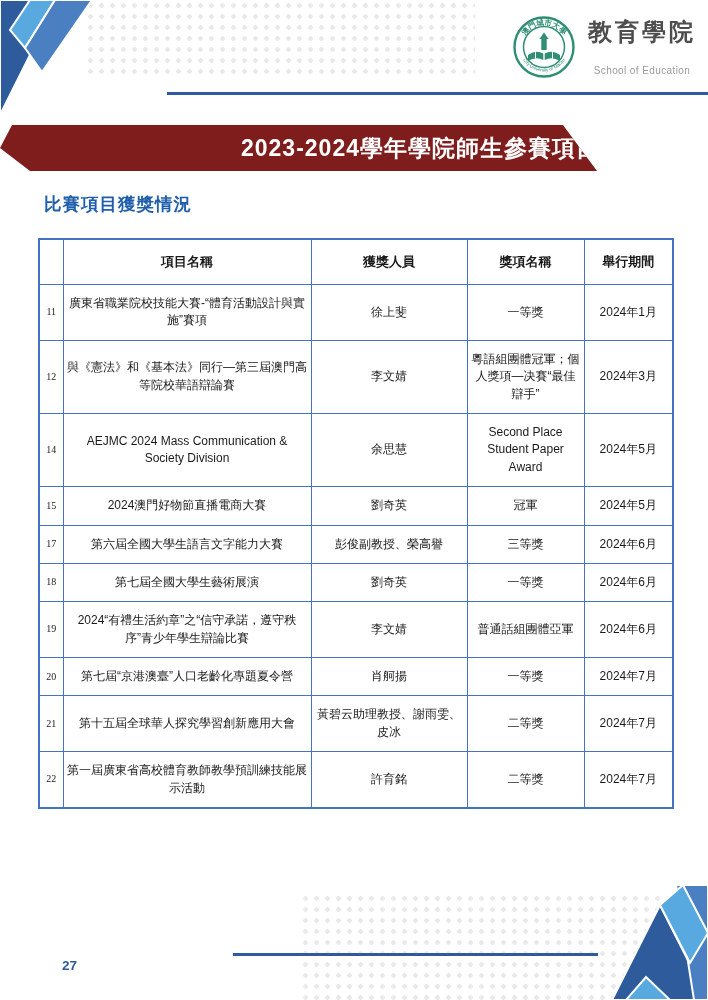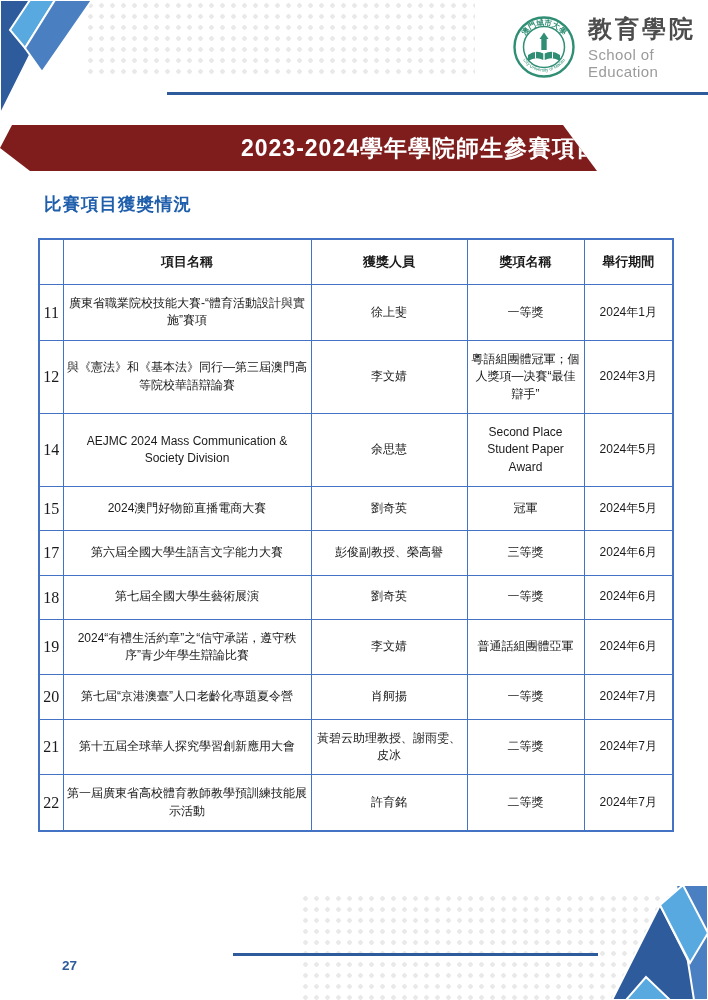--- a/index.html
+++ b/index.html
@@ -18,23 +18,23 @@
   }
   .dots-top{left:85px;top:0;width:390px;height:80px;}
   .dots-bottom{left:300px;top:893px;width:408px;height:107px;}
   
   .corner{position:absolute;}
   .corner-tl{left:0;top:0;}
   .corner-br{right:0;bottom:0;}
   
   .header{position:absolute;top:15px;left:512px;display:flex;align-items:center;}
   .seal{width:64px;height:64px;flex:0 0 auto;}
-  .logo-text{margin-left:12px;}
+  .logo-text{margin-left:12px;text-align:center;}
   .logo-zh{font-size:24px;letter-spacing:3px;color:#4d4d4d;font-weight:600;line-height:1.15;}
-  .logo-en{font-size:15px;color:#9b9b9b;margin-top:3px;letter-spacing:0.4px;}
+  .logo-en{font-size:10px;color:#9b9b9b;margin-top:20px;letter-spacing:0.4px;}
   .header-line{position:absolute;top:92px;left:167px;width:541px;height:3px;background:#2d5b9b;}
   
   .banner{
     position:absolute;top:125px;left:0;width:600px;height:46px;
     background:#7f1d1d;
     clip-path:polygon(12px 0,563px 0,597px 46px,30px 46px,0 23px);
     color:#fff;font-weight:bold;font-size:23px;
     line-height:46px;padding-left:55px;box-sizing:border-box;
     letter-spacing:1px;
     text-align:right;
@@ -52,21 +52,21 @@
   }
   .awards-table th,.awards-table td{
     border:1px solid #4472c4;
     text-align:center;vertical-align:middle;
     color:#1a1a1a;
   }
   .awards-table th{font-size:13px;font-weight:bold;padding:13px 4px;}
   .awards-table td{font-size:12px;line-height:1.45;padding:10px 3px;}
   .awards-table td.no-cell{
     font-family:"Liberation Serif","DejaVu Serif",serif;
-    font-size:16px;padding:10px 1px;
+    font-size:10px;padding:10px 1px;
   }
   
   .footer-line{position:absolute;top:953px;left:233px;width:365px;height:3px;background:#2d5b9b;}
   .page-number{position:absolute;left:28px;top:958px;color:#2d5b9b;font-weight:bold;font-size:13.5px;margin-left:34px;}
 </style>
 </head>
 <body>
 
 <div class="page">
 

